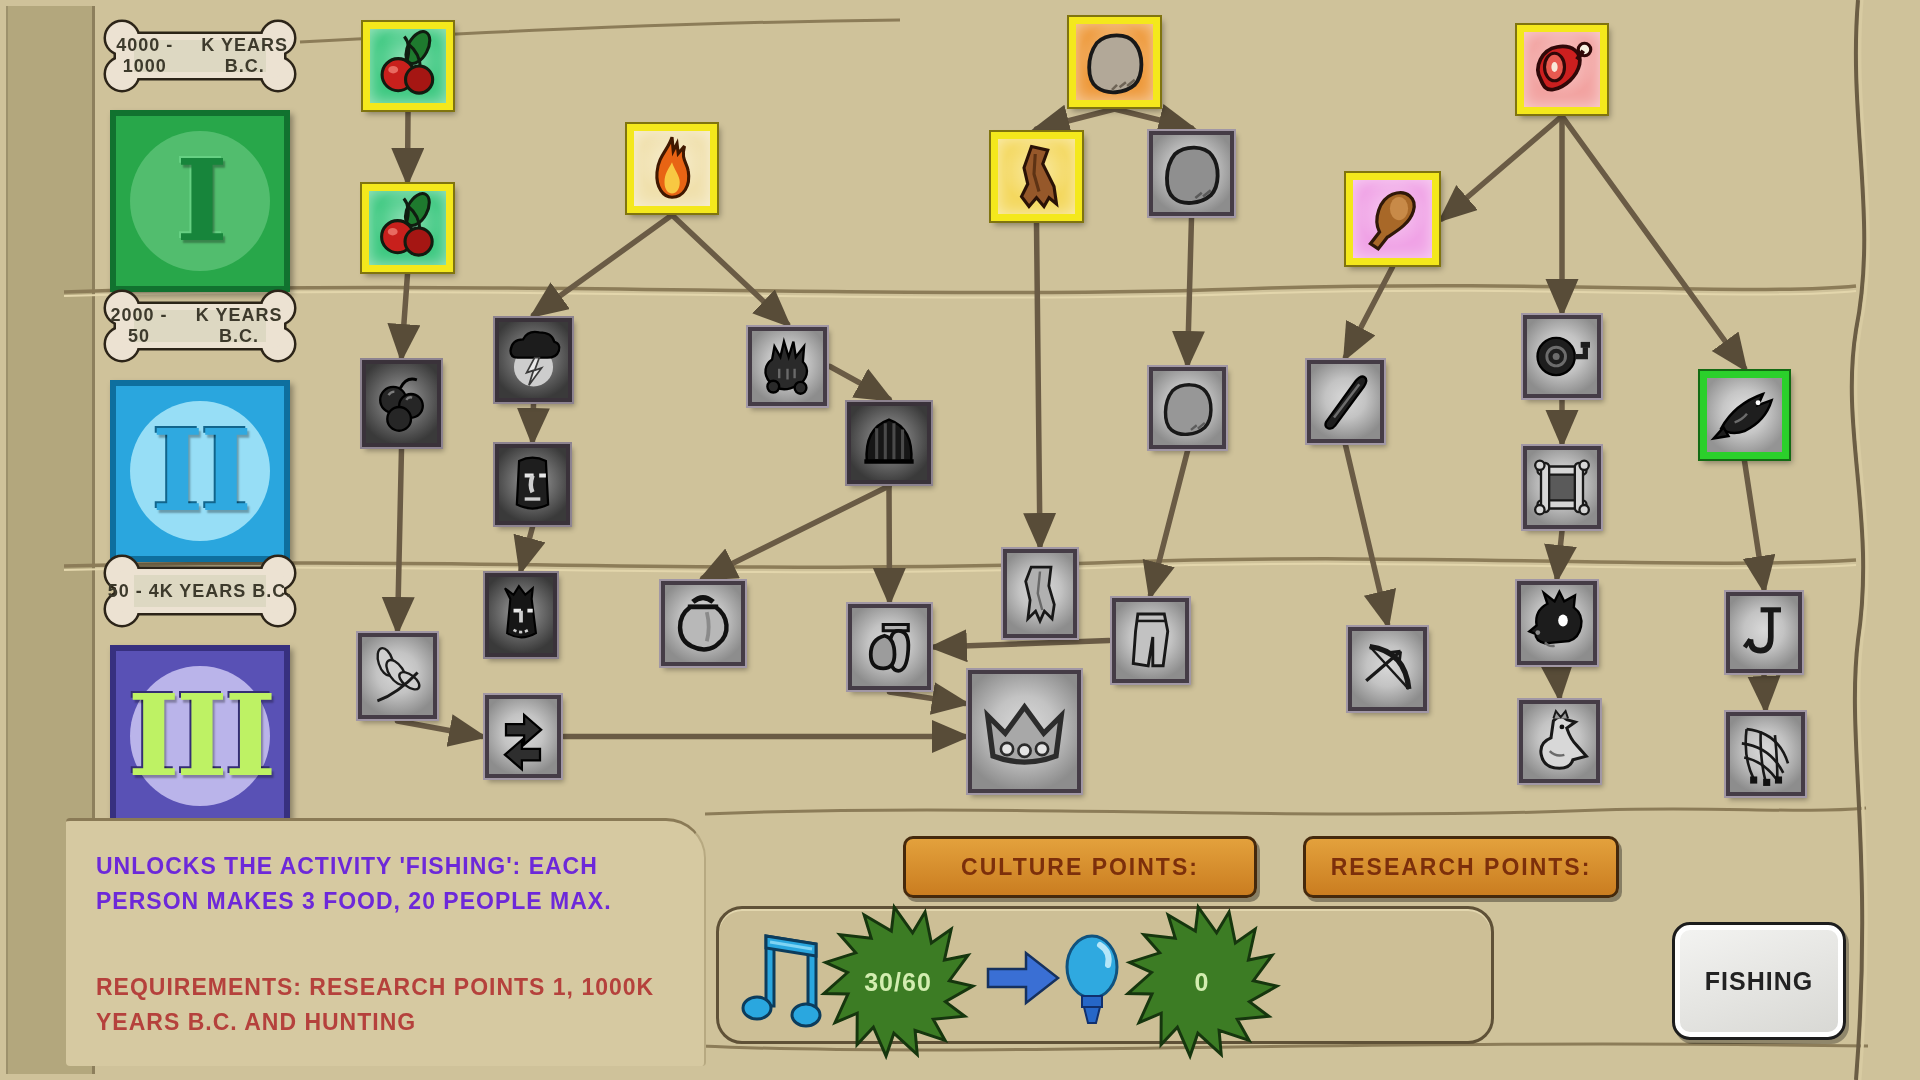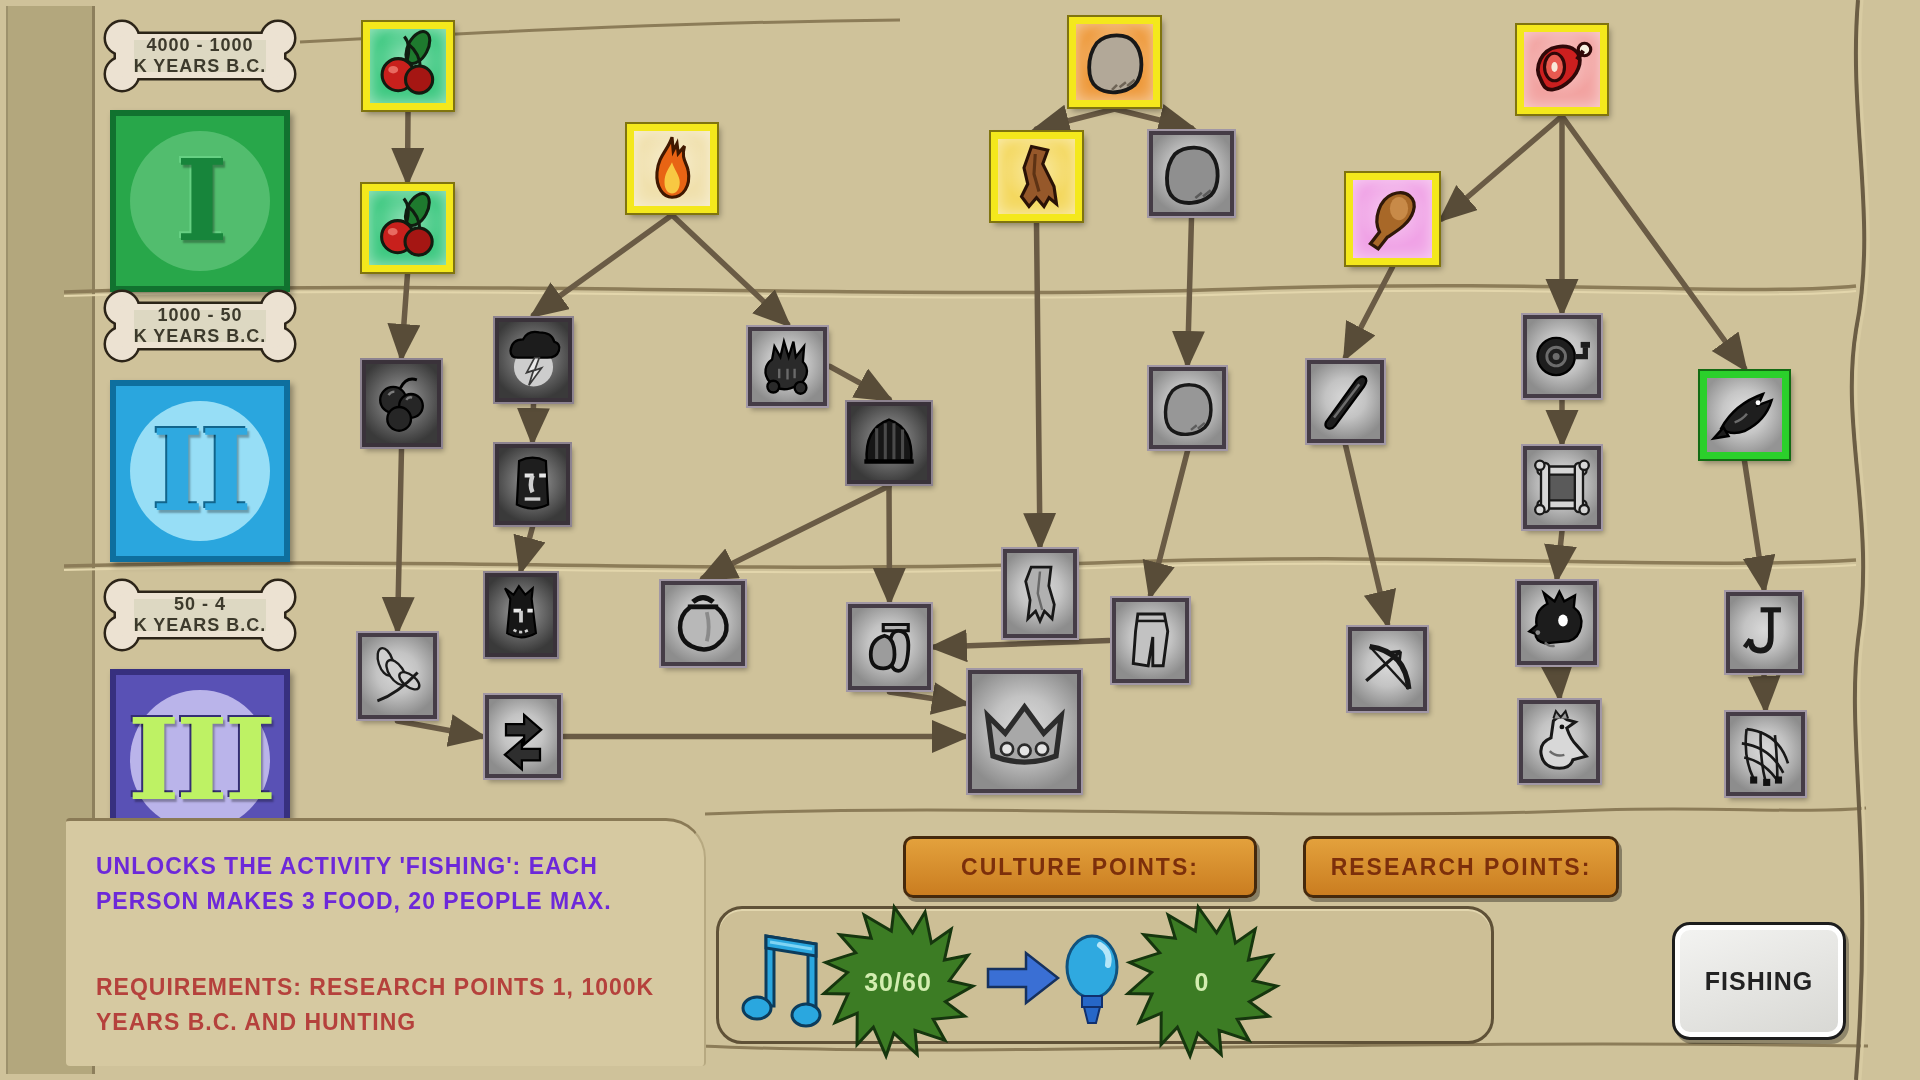--- a/index.html
+++ b/index.html
@@ -6,21 +6,21 @@
   #stage{position:relative;width:1920px;height:1080px;overflow:hidden;
          background:#cfc29a;font-family:"Liberation Sans",sans-serif;}
   
   .plank-left{position:absolute;left:6px;top:6px;width:84px;height:1068px;
               background:#b3a77d;border-right:3px solid #8d7f5c;border-left:2px solid #9d916c;}
   .deco-svg{position:absolute;left:0;top:0;width:1920px;height:1080px;pointer-events:none;}
   
   .era-block{position:absolute;left:100px;width:200px;}
   .bone{position:relative;width:200px;height:80px;}
   .bone-text{position:absolute;left:0;top:0;width:100%;height:100%;display:flex;
-             flex-direction:column;align-items:center;justify-content:center;
+             align-items:center;justify-content:center;
              font-weight:bold;color:#3d3a2c;line-height:1.15;letter-spacing:1px;
              font-size:18px;text-align:center;}
   .era-panel{position:relative;margin:14px auto 0 auto;width:168px;height:170px;
              display:flex;align-items:center;justify-content:center;
              box-shadow:3px 4px 6px rgba(0,0,0,.35);}
   .era-circle{position:absolute;left:50%;top:50%;transform:translate(-50%,-50%);
               width:140px;height:140px;border-radius:50%;}
   .era-numeral{position:relative;font-family:"DejaVu Serif",serif;font-weight:bold;
                font-size:112px;line-height:1;letter-spacing:-4px;}
   
@@ -160,29 +160,29 @@
             </g>
             <g fill="#ece2d2">
               <circle cx="22" cy="22" r="16"></circle>
               <circle cx="22" cy="58" r="16"></circle>
               <circle cx="178" cy="22" r="16"></circle>
               <circle cx="178" cy="58" r="16"></circle>
               <rect x="16" y="18" width="168" height="44" rx="12"></rect>
             </g>
             <rect x="34" y="24" width="132" height="32" fill="#ddd8c2"></rect>
           </svg><div class="bone-text">
-            <span>1000 - 50</span>
+            <span>2000 - 50</span>
             <span>K YEARS B.C.</span>
           </div></div>
         <div class="era-panel" style="background:#2aa6de;border:6px solid #0e6f9e;">
           <div class="era-circle" style="background:#97def6;"></div>
           <div class="era-numeral" style="color:#2fa9e0;text-shadow:2px 3px 2px rgba(0,0,0,.3), -2px -2px 0 #11658c;">II</div>
         </div>
       </div>
-      <div class="era-block" style="top: 575px;">
+      <div class="era-block" style="top: 551px;">
         <div class="bone"><svg viewBox="0 0 200 80" width="200" height="80">
             <g stroke="#2c2418" stroke-width="5" fill="#ece2d2">
               <circle cx="22" cy="22" r="16"></circle>
               <circle cx="22" cy="58" r="16"></circle>
               <circle cx="178" cy="22" r="16"></circle>
               <circle cx="178" cy="58" r="16"></circle>
               <rect x="16" y="18" width="168" height="44" rx="12"></rect>
             </g>
             <g fill="#ece2d2">
               <circle cx="22" cy="22" r="16"></circle>

